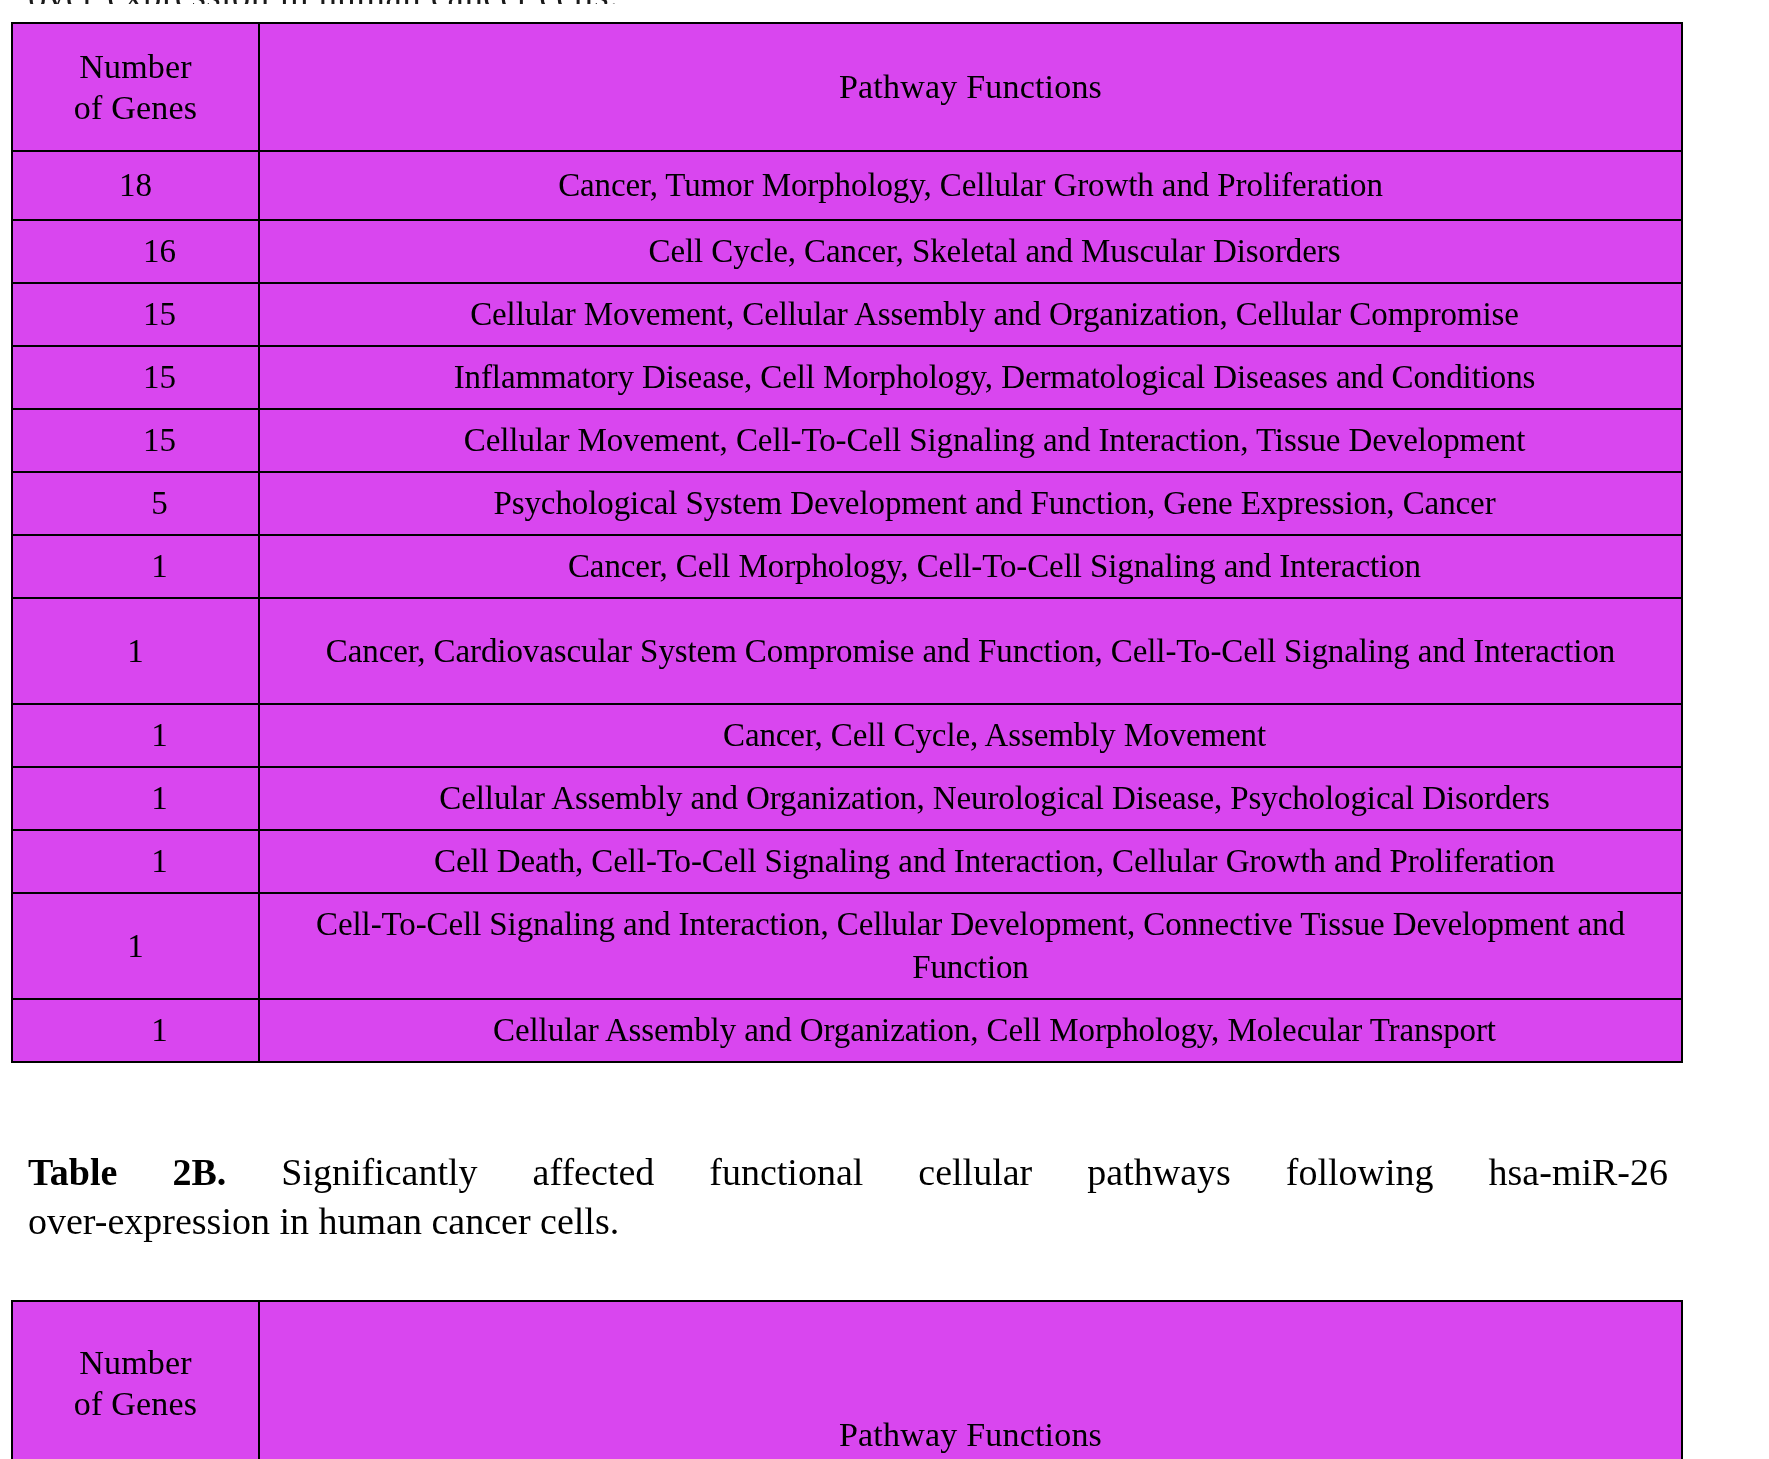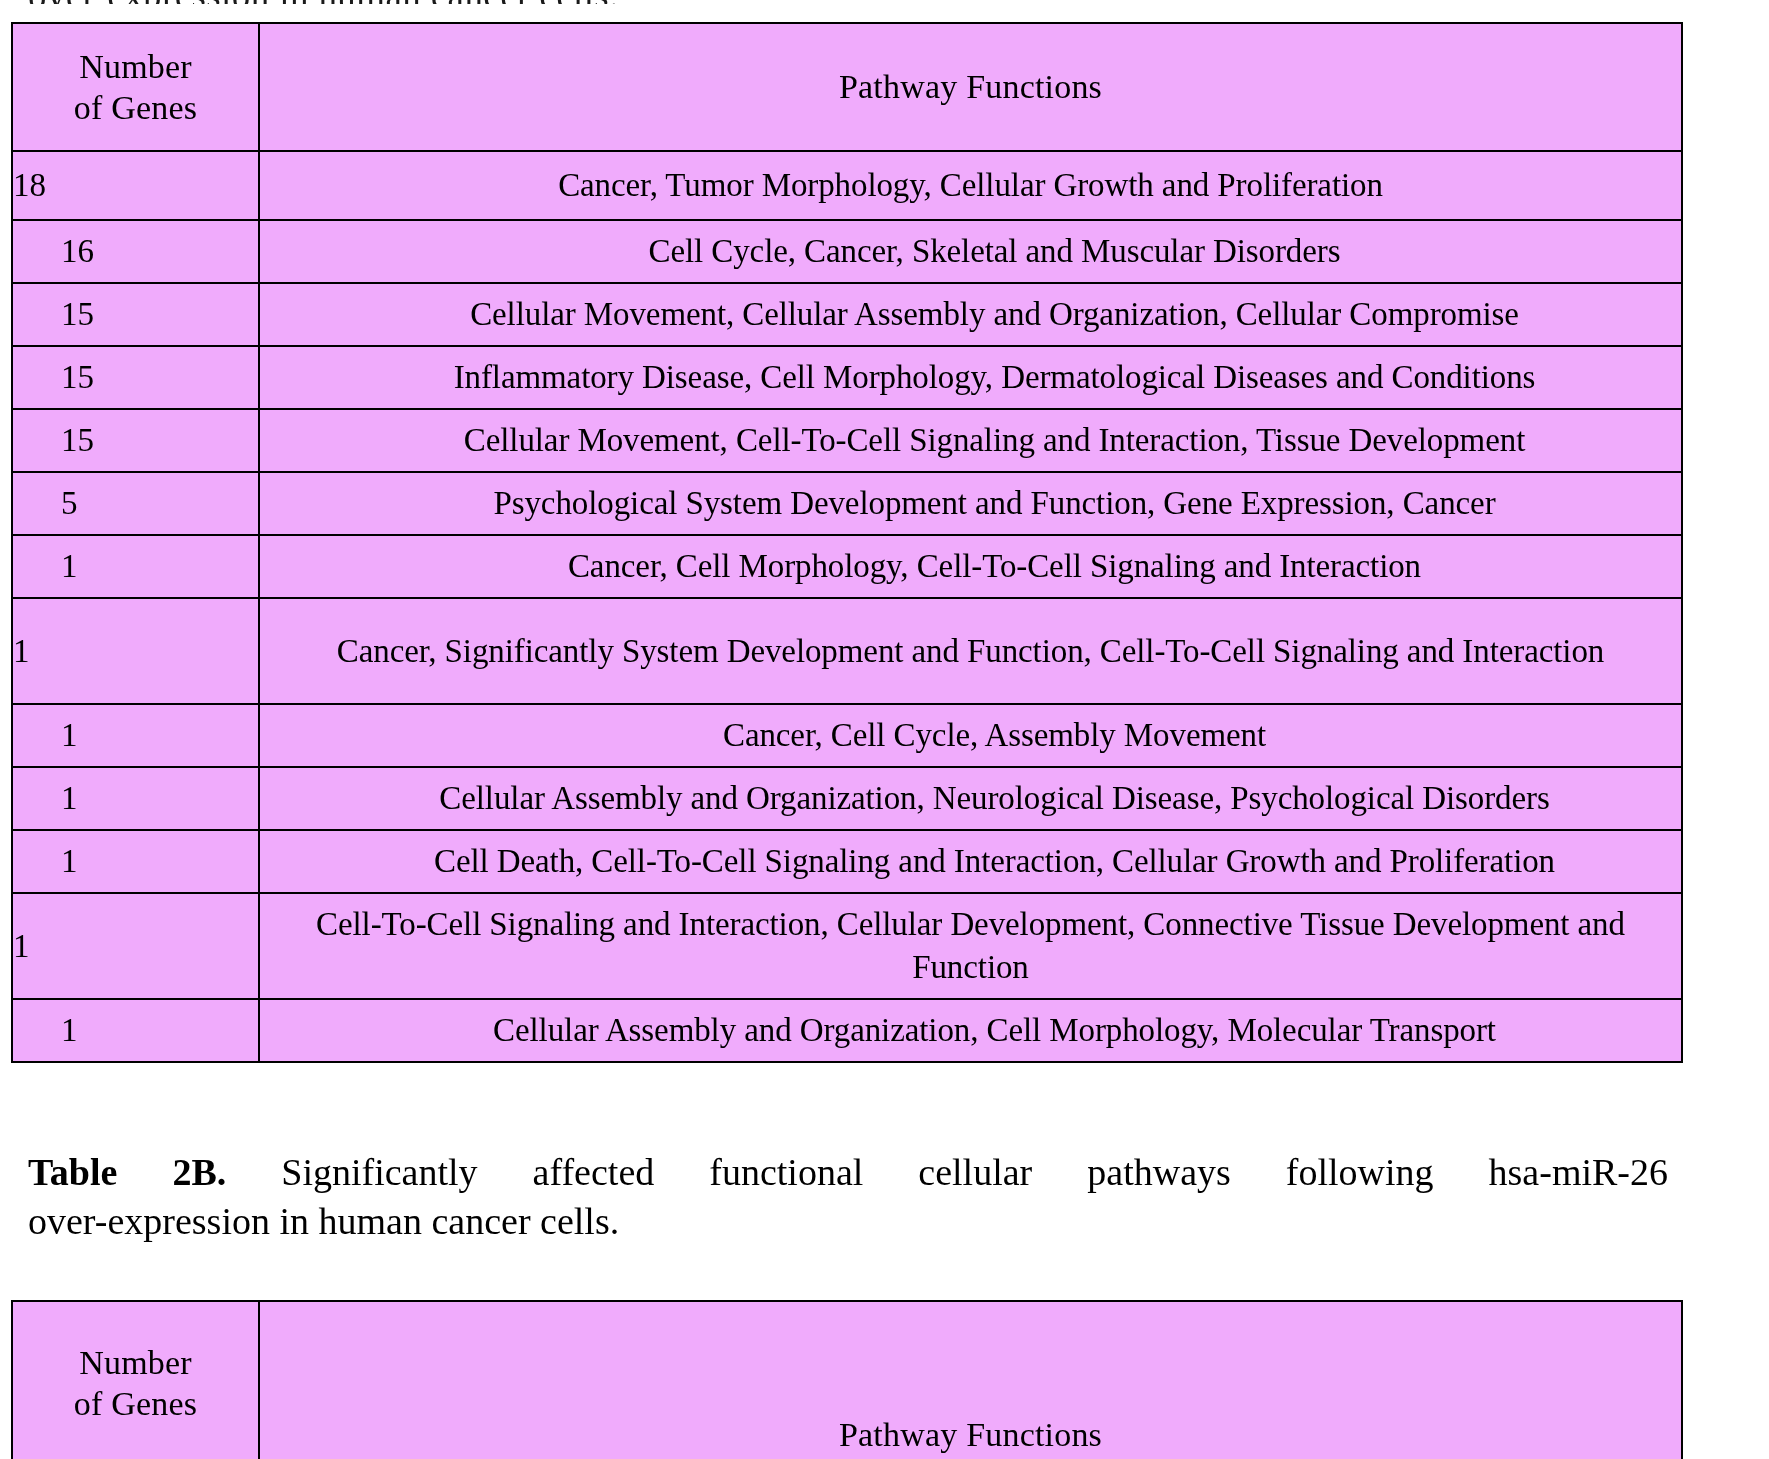--- a/index.html
+++ b/index.html
@@ -33,21 +33,21 @@
     font-size: 37px;
     letter-spacing: 0.4px;
     color: #1a1a1a;
     white-space: nowrap;
   }
 
   table.doc-table {
     border-collapse: collapse;
     table-layout: fixed;
     width: 1670px;
-    background: #f0abfc;
+    background: #d946ef;
   }
 
   table.doc-table td,
   table.doc-table th {
     border: 2px solid #000;
     padding: 0;
     vertical-align: middle;
     font-weight: normal;
   }
 
@@ -66,20 +66,21 @@
   .th-fn {
     text-align: center;
     font-weight: bold;
     font-size: 34px;
     letter-spacing: 0.2px;
     padding: 6px 4px;
     border-radius: 13px;
   }
 
   .cell-num {
+    text-align: center;
     font-size: 33px;
     padding: 4px 4px 6px 4px;
     line-height: 1.1;
   }
   .cell-fn {
     text-align: center;
     font-size: 33px;
     padding: 4px 6px 6px 14px;
     line-height: 1.30;
     letter-spacing: -0.1px;
@@ -179,21 +180,21 @@
           <tr class="r2">
             <td class="cell-num">5</td>
             <td class="cell-fn">Psychological System Development and Function, Gene Expression, Cancer</td>
           </tr>
           <tr class="r2">
             <td class="cell-num">1</td>
             <td class="cell-fn">Cancer, Cell Morphology, Cell-To-Cell Signaling and Interaction</td>
           </tr>
           <tr class="r2-tall">
             <td class="cell-num">1</td>
-            <td class="cell-fn">Cancer, Significantly System Development and Function, Cell-To-Cell Signaling and Interaction</td>
+            <td class="cell-fn">Cancer, Cardiovascular System Compromise and Function, Cell-To-Cell Signaling and Interaction</td>
           </tr>
           <tr class="r2">
             <td class="cell-num">1</td>
             <td class="cell-fn">Cancer, Cell Cycle, Assembly Movement</td>
           </tr>
           <tr class="r2">
             <td class="cell-num">1</td>
             <td class="cell-fn">Cellular Assembly and Organization, Neurological Disease, Psychological Disorders</td>
           </tr>
           <tr class="r2">

